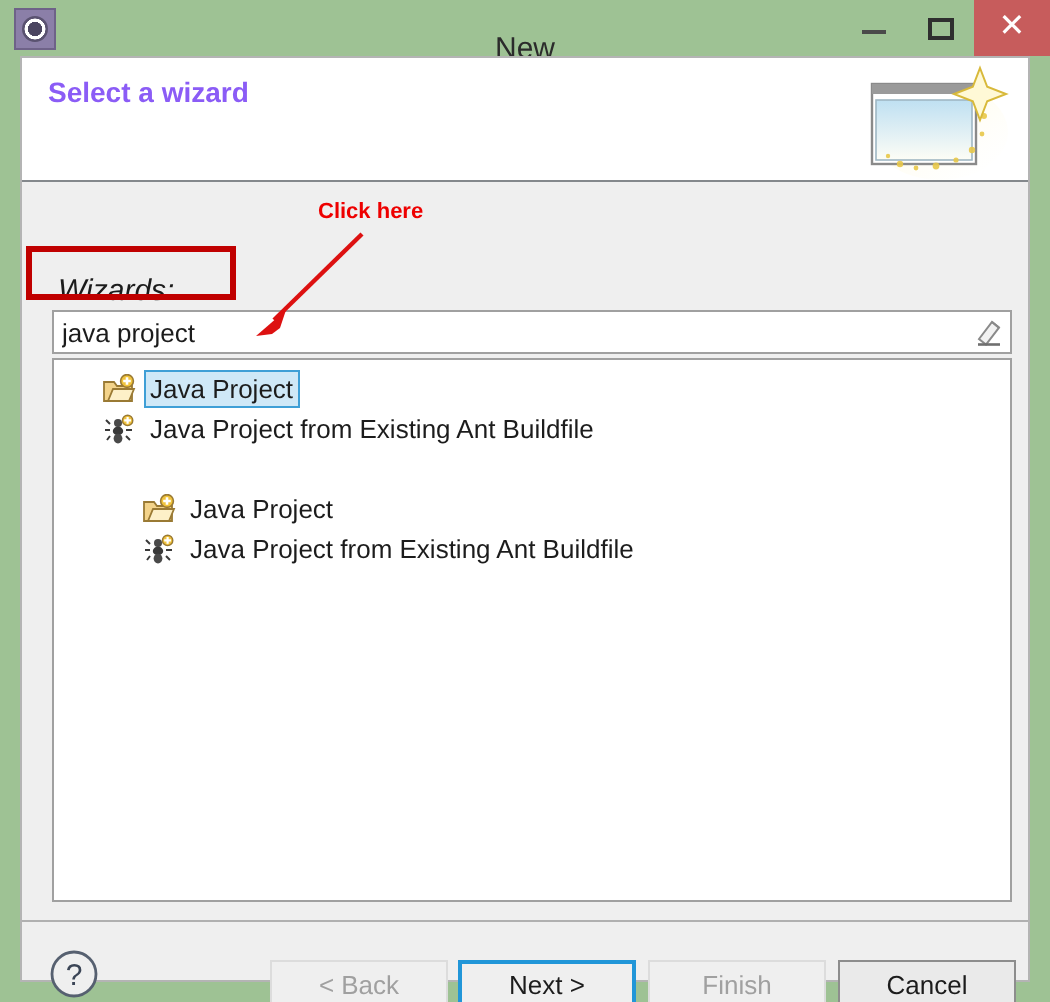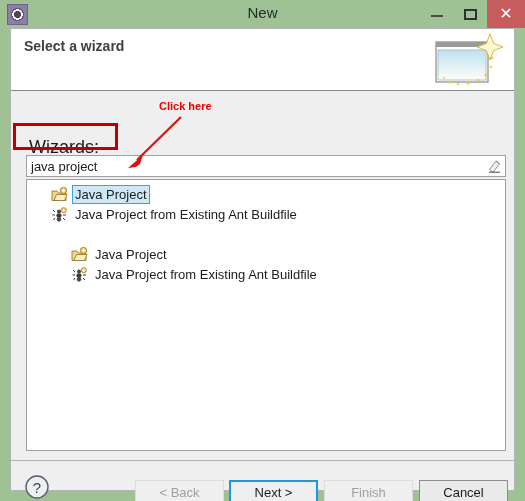--- a/index.html
+++ b/index.html
@@ -44,21 +44,21 @@
   .app-icon .gear {
     position: absolute;
     left: 3px; top: 3px;
     width: 13px; height: 13px;
     border-radius: 50%;
     background:
       radial-gradient(circle at 50% 50%, #4b4560 0 38%, #ffffff 40% 56%, #5a5270 58% 100%);
   }
   .title-text {
     position: absolute;
-    left: 0; top: 4px;
+    left: 0; top: 16px;
     width: 525px;
     text-align: center;
     font-size: 15px;
     color: #2b2b2b;
     font-family: "Liberation Sans", sans-serif;
   }
   .win-btn {
     position: absolute;
     top: 0;
     height: 28px;
@@ -116,40 +116,41 @@
     background: #ffffff;
     border-bottom: 1px solid #84888c;
     box-sizing: border-box;
     overflow: hidden;
   }
   .banner-title {
     position: absolute;
     left: 13px; top: 9px;
     font-size: 14px;
     font-weight: bold;
-    color: #404040;
+    color: #8b5cf6;
   }
   .banner-sub {
     position: absolute;
     left: 22px; top: 35px;
     font-size: 13px;
     color: #2b2b2b;
   }
   .banner-art {
     position: absolute;
     right: 6px; top: 3px;
     width: 80px; height: 58px;
   }
 
   
   .wizards-label {
     position: absolute;
     left: 18px; top: 108px;
-    font-size: 18px;
+    font-size: 15px;
     color: #1c1c1c;
+    font-style: italic;
   }
   .search-row {
     position: absolute;
     left: 15px; top: 126px;
     width: 480px;
     height: 22px;
   }
   .search-input {
     position: absolute;
     left: 0; top: 0;

